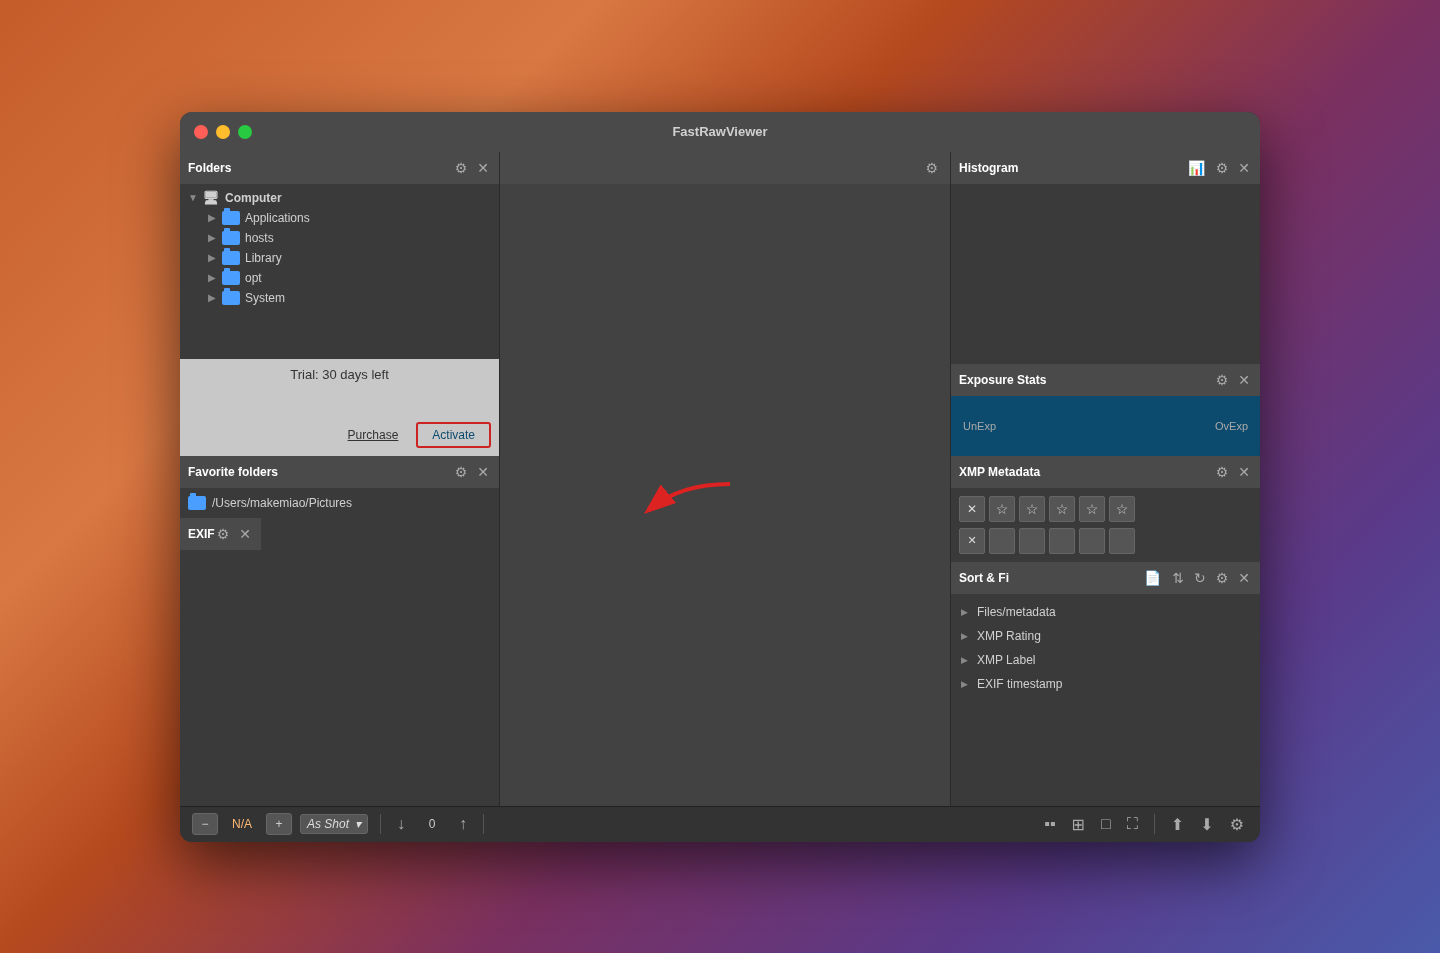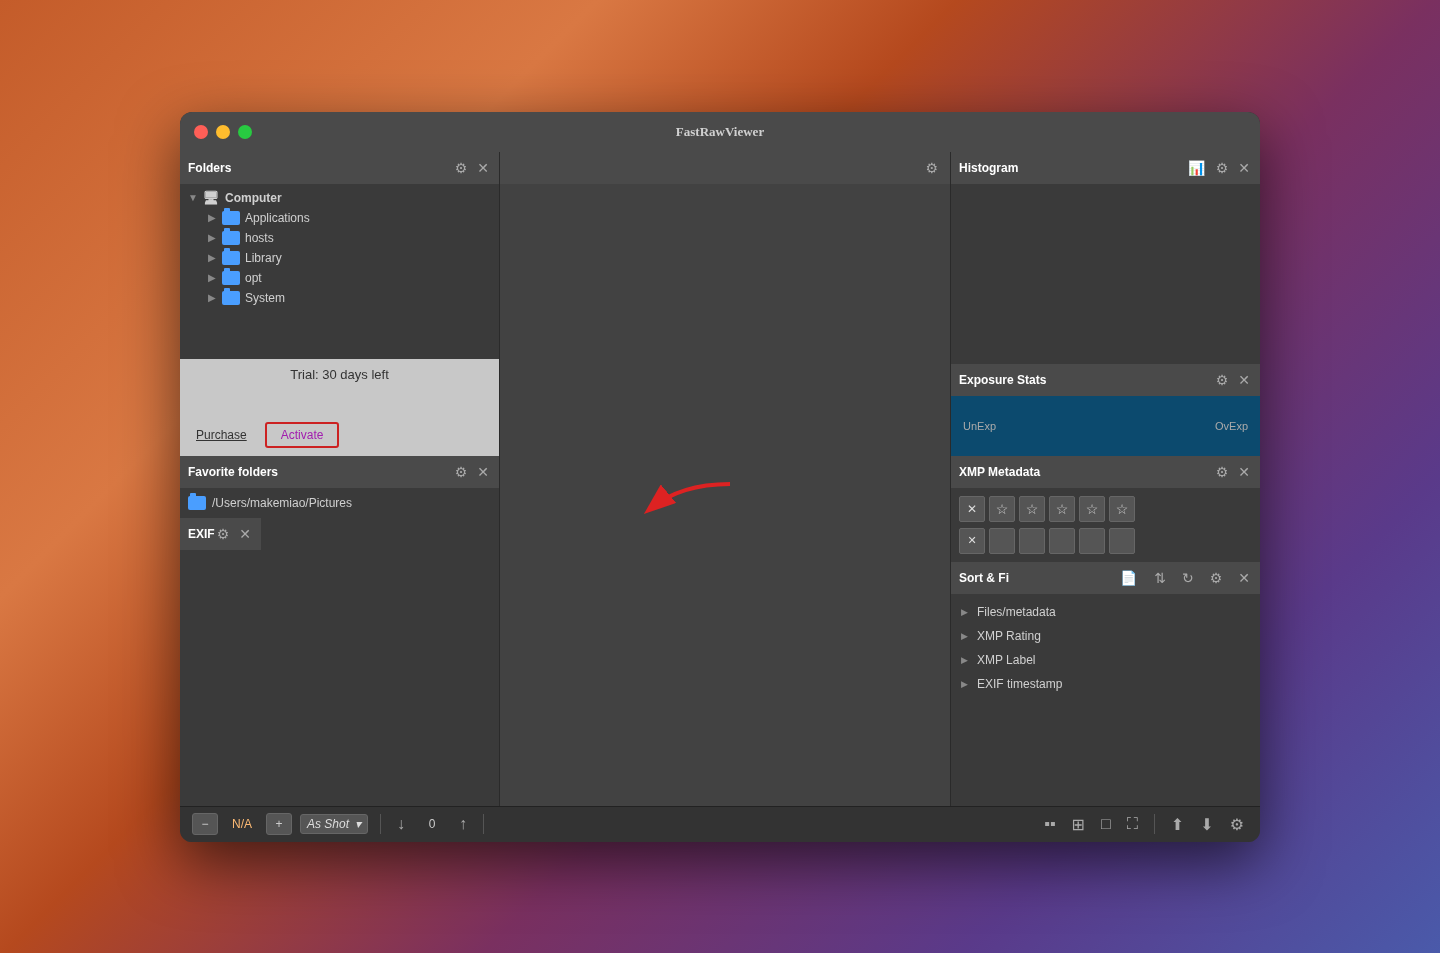--- a/index.html
+++ b/index.html
@@ -50,21 +50,20 @@
       border-radius: 50%;
       cursor: pointer;
     }
     .tl-red { background: #ff5f57; }
     .tl-yellow { background: #ffbd2e; }
     .tl-green { background: #28ca41; }
     .title-text {
       color: #d0d0d0;
       font-size: 13px;
       font-weight: 600;
-      font-family: Liberation Serif, serif;
     }
 
     
     .main-content {
       display: flex;
       flex: 1;
       overflow: hidden;
     }
 
     
@@ -175,36 +174,36 @@
       flex-shrink: 0;
     }
     .trial-text {
       color: #333;
       font-size: 13px;
       margin-bottom: 6px;
     }
     .trial-buttons {
       display: flex;
       gap: 10px;
-      justify-content: flex-start;
+      justify-content: flex-end;
       margin-top: 40px;
     }
     .trial-btn-purchase {
       background: none;
       border: none;
       color: #333;
       font-size: 12px;
       cursor: pointer;
       text-decoration: underline;
       padding: 4px 8px;
     }
     .trial-btn-activate {
       background: none;
       border: 2px solid #cc2222;
-      color: #a21caf;
+      color: #0c4a6e;
       font-size: 12px;
       cursor: pointer;
       padding: 4px 14px;
       border-radius: 3px;
       font-weight: 500;
     }
 
     
     .favorite-section {
       flex-shrink: 0;
@@ -371,21 +370,21 @@
       flex: 1;
       display: flex;
       flex-direction: column;
     }
     .sort-header {
       background: #4a4a4a;
       height: 32px;
       display: flex;
       align-items: center;
       padding: 0 8px;
-      gap: 12px;
+      gap: 6px;
       flex-shrink: 0;
     }
     .sort-title {
       color: #ffffff;
       font-size: 12px;
       font-weight: 700;
       flex: 1;
     }
     .sort-content {
       flex: 1;

